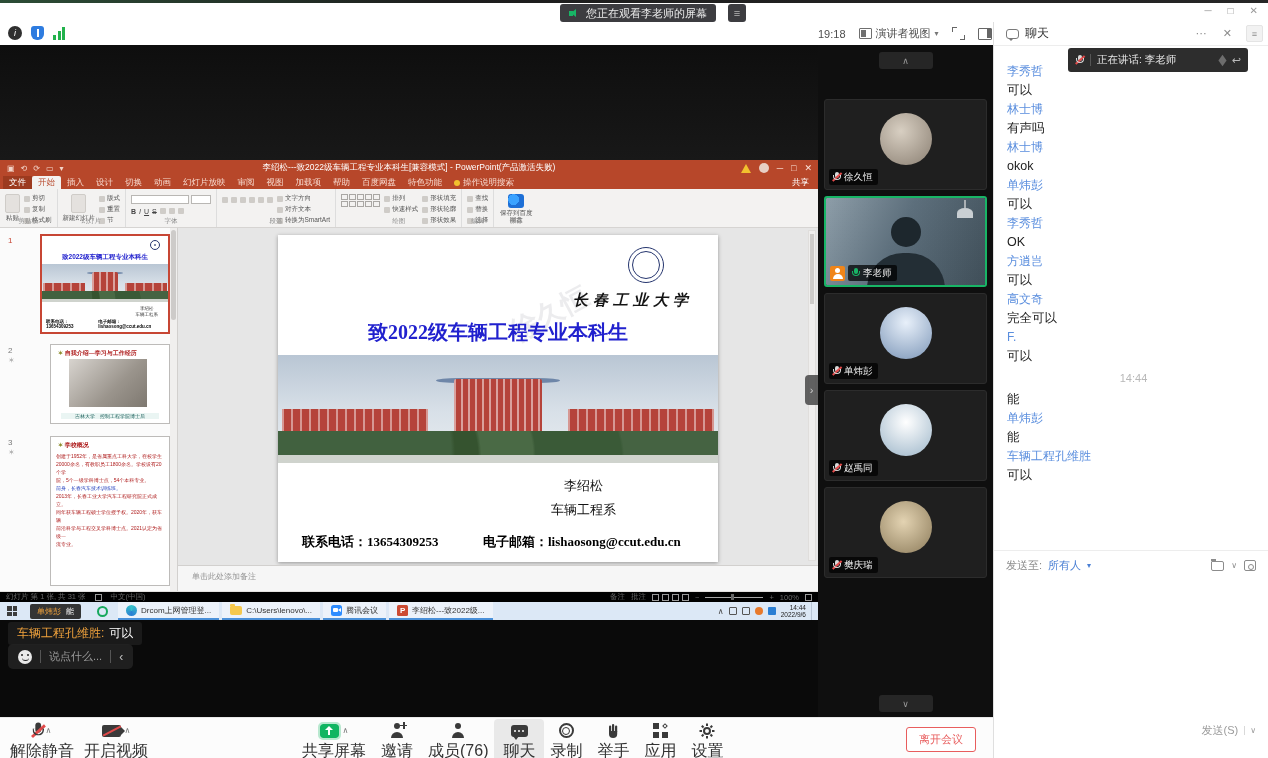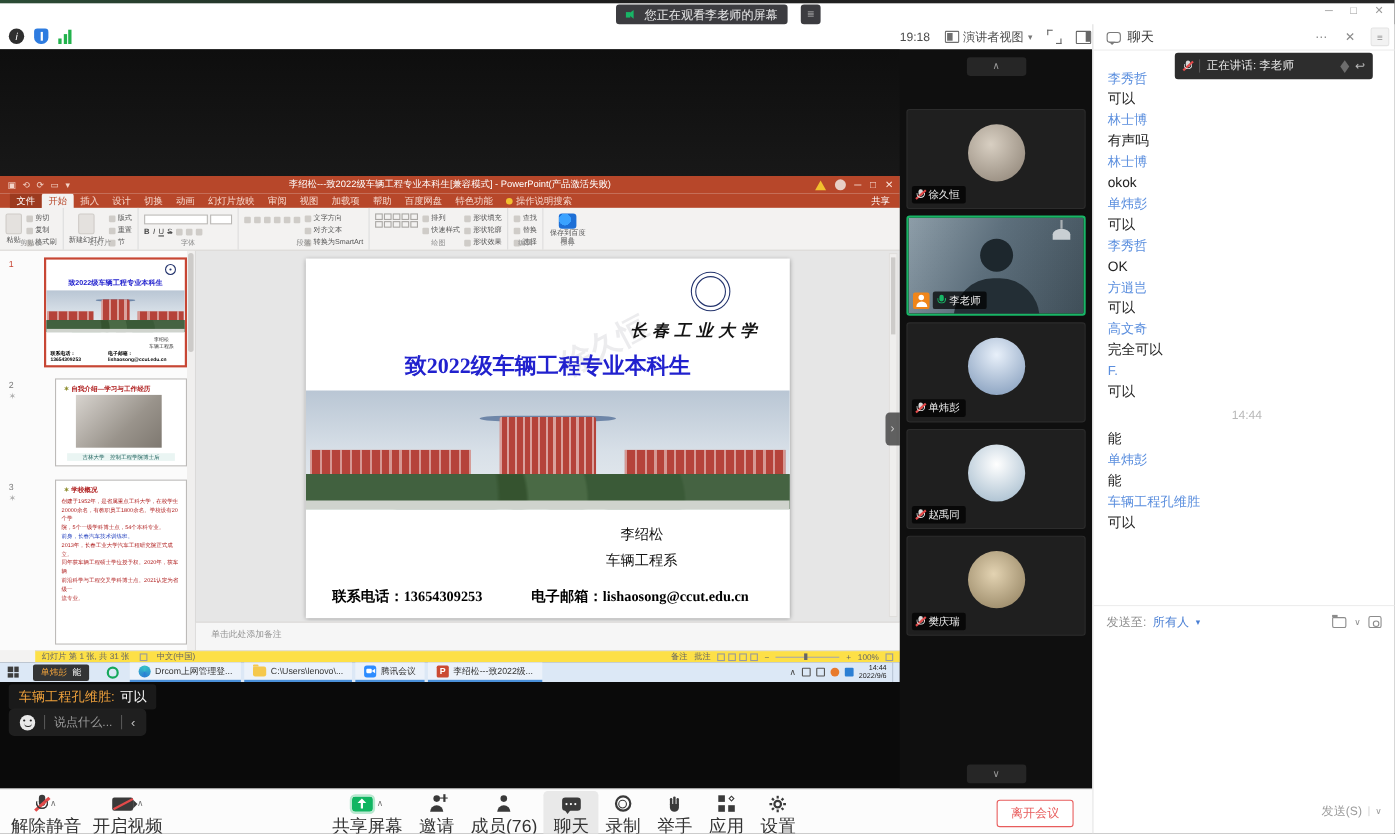--- a/index.html
+++ b/index.html
@@ -50,21 +50,21 @@
   .ppt-titlebar { position:relative; height:16px; background:#b7472a; display:flex; align-items:center; color:#fff; }
   .qat { display:flex; gap:6px; margin-left:7px; font-size:8px; color:#f3d4c8; z-index:2; }
   .ppt-title { position:absolute; left:0; right:0; text-align:center; font-size:8.5px; color:#fff; }
   .tb-right { margin-left:auto; display:flex; align-items:center; gap:8px; margin-right:6px; z-index:2; }
   .warn-tri { width:0; height:0; border-left:5px solid transparent; border-right:5px solid transparent;
     border-bottom:9px solid #f2c12e; position:relative; }
   .mini-avatar { width:10px; height:10px; border-radius:50%; background:#e8cfc5; }
   .tb-right span { font-size:9px; color:#fbe3da; }
   .ppt-tabs { height:13px; background:#b7472a; display:flex; align-items:stretch; padding-left:3px; font-size:8.5px; color:#f7d9ce; }
   .tab { padding:1px 6px 0; display:flex; align-items:center; }
-  .tab.file { background:#9c3a1f; color:#fff;margin-left:6px; }
+  .tab.file { background:#9c3a1f; color:#fff; }
   .tab.active { background:#f3f2f1; color:#b7472a; border-radius:2px 2px 0 0; }
   .tellme { display:flex; align-items:center; gap:3px; padding:0 6px; }
   .bulb { width:6px; height:6px; border-radius:50%; background:#f2c12e; }
   .ppt-share { margin-left:auto; display:flex; align-items:center; gap:3px; padding-right:9px; color:#fff; }
 
   .ppt-ribbon { height:39px; background:#f3f2f1; border-bottom:1px solid #d6d4d2; display:flex; }
   .rgroup { position:relative; border-right:1px solid #ddd; padding:3px 5px 10px; display:flex; gap:4px; align-items:flex-start; }
   .glabel { position:absolute; bottom:1px; left:0; right:0; text-align:center; font-size:6.5px; color:#8a8a8a; }
   .bigicon { width:15px; height:19px; background:#e4e1de; border:1px solid #cfccc8; border-radius:2px; margin-top:2px; }
   .bigcol { display:flex; flex-direction:column; align-items:center; gap:1px; font-size:6.5px; color:#555; }
@@ -114,22 +114,22 @@
       radial-gradient(circle at 92% 80%,#33522f 0 32%,transparent 33%); }
   .ph-ground { position:absolute; bottom:0; left:0; right:0; height:7%; background:#cfd3cd; }
   .presenter { position:absolute; font-size:13px; color:#141414; font-family:"Liberation Serif","DejaVu Serif",serif; }
   .contact { position:absolute; font-size:13px; font-weight:bold; color:#000; font-family:"Liberation Serif","DejaVu Serif",serif; }
   .wm { position:absolute; transform:rotate(-28deg); color:rgba(110,110,125,.13); font-size:28px; font-weight:bold; white-space:nowrap; }
   .ea-scroll { position:absolute; right:2px; top:2px; width:8px; bottom:4px; background:#efeeed; border:1px solid #e0dedc; }
   .ea-scroll i { position:absolute; left:1px; right:1px; top:3px; height:70px; background:#cdcbc9; }
   .notes { position:absolute; left:178px; right:0; bottom:0; height:26px; background:#f6f6f6; border-top:1px solid #d2d0ce;
     font-size:8px; color:#949494; display:flex; align-items:flex-start; padding:5px 0 0 14px; }
 
-  .ppt-status { position:absolute; left:0; right:0; bottom:0; height:11px; background:#fde047; border-top:1px solid #e2e0de;
-    font-size:7.5px; color:#666; display:flex; align-items:center; padding:0 6px; gap:9px;margin-left:32px; }
+  .ppt-status { position:absolute; left:0; right:0; bottom:0; height:11px; background:#000000; border-top:1px solid #e2e0de;
+    font-size:7.5px; color:#666; display:flex; align-items:center; padding:0 6px; gap:9px; }
   .ps-right { margin-left:auto; display:flex; align-items:center; gap:6px; }
   .vicons { display:flex; gap:3px; }
   .vicons i { width:7px; height:7px; border:1px solid #9a9a9a; display:block; }
   .zslider { width:58px; height:1px; background:#a8a8a8; position:relative; }
   .zslider i { position:absolute; left:26px; top:-2.5px; width:2.5px; height:6px; background:#666; }
 
   
   .taskbar { position:absolute; left:0; top:557px; width:818px; height:18px; background:#dce8f6;
     display:flex; align-items:center; font-size:8px; color:#333; }
   .start { width:24px; height:100%; display:flex; align-items:center; justify-content:center; }
@@ -234,21 +234,21 @@
   .cia-row .val { font-size:11px; color:#4a7fd4; }
   .cia-row .car { font-size:8px; color:#4a7fd4; }
   .cia-icons { margin-left:auto; display:flex; align-items:center; gap:7px; }
   .ic-foldg { width:13px; height:10px; border:1.2px solid #8c8c8c; border-radius:1px 2px 2px 2px; position:relative; }
   .ic-foldg:before { content:''; position:absolute; left:-1px; top:-3px; width:5px; height:2px; background:#8c8c8c; }
   .ic-shot { width:12px; height:11px; border:1.2px solid #8c8c8c; border-radius:2px; position:relative; }
   .ic-shot:before { content:''; position:absolute; left:2.5px; top:2.5px; width:4px; height:4px; border-radius:50%; border:1px solid #8c8c8c; }
   .chat-ta { width:100%; border:none; outline:none; resize:none; font-size:11px; margin-top:8px; height:40px;
     font-family:"Liberation Sans",sans-serif; color:#333; }
   .chat-ta::placeholder { color:#bdbdbd; }
-  .send-row { position:absolute; right:12px; bottom:13px; display:flex; align-items:center; font-size:11px; color:#9b9b9b; }
+  .send-row { position:absolute; right:12px; bottom:20px; display:flex; align-items:center; font-size:11px; color:#9b9b9b; }
   .send-row .sv { padding-right:6px; }
   .send-row .dd { border-left:1px solid #d9d9d9; padding-left:5px; font-size:8px; color:#9b9b9b; }
 
   
   .bottom-toolbar { position:absolute; left:0; top:717px; width:993px; height:41px; background:#fcfcfc; border-top:1px solid #e9e9e9; }
   .bt-left { position:absolute; left:10px; top:4px; display:flex; gap:10px; }
   .bt-center { position:absolute; left:302px; top:4px; display:flex; gap:15px; align-items:flex-start; }
   .bt-item { display:flex; flex-direction:column; align-items:center; gap:2px; }
   .bt-item .lbl { font-size:16px; color:#333; white-space:nowrap; }
   .ic-row { height:17px; display:flex; align-items:center; gap:4px; }

